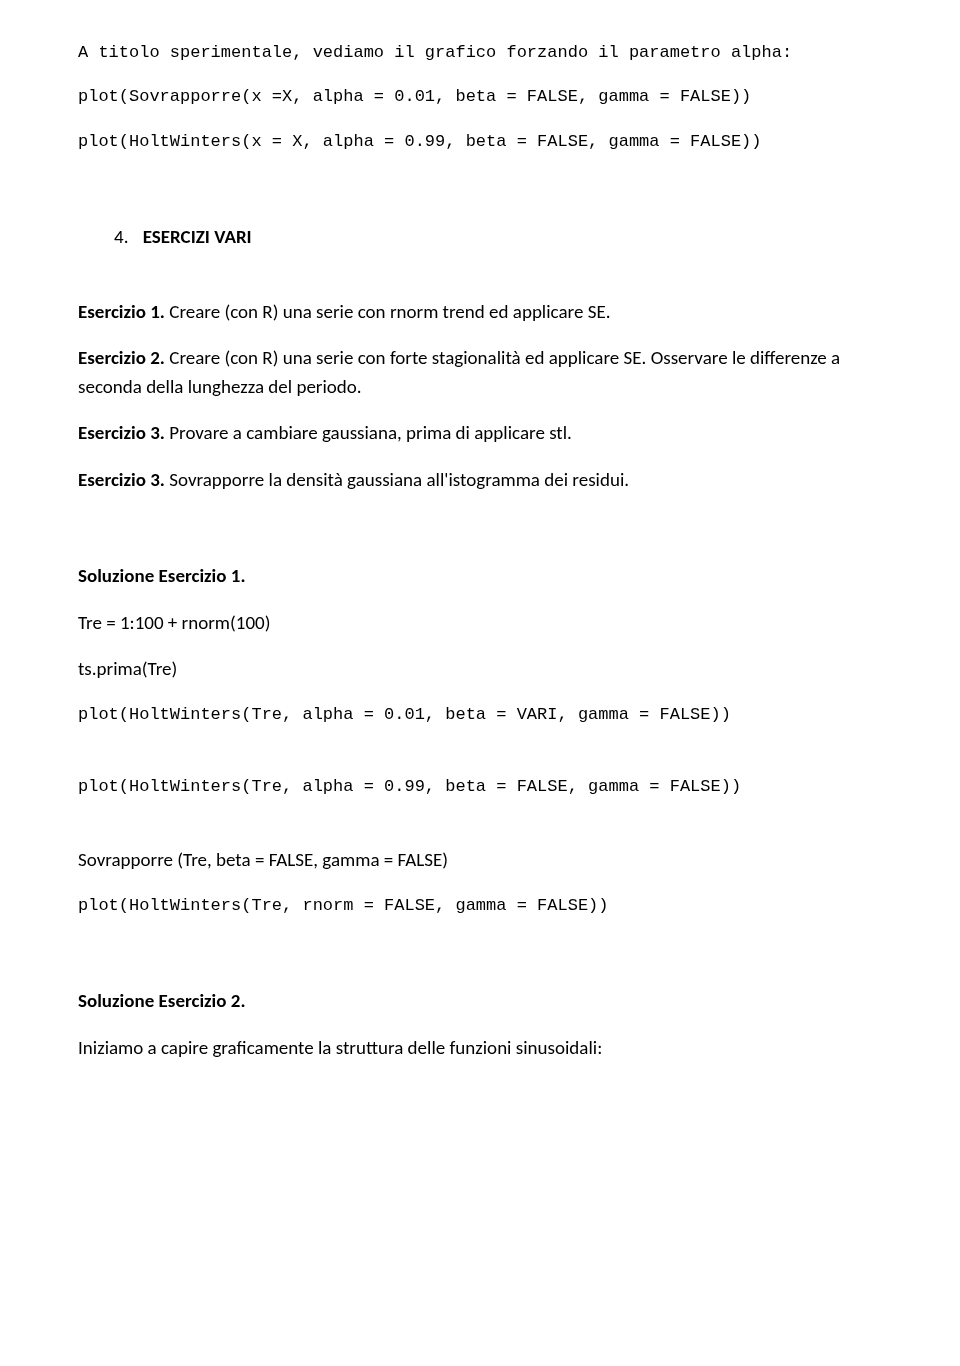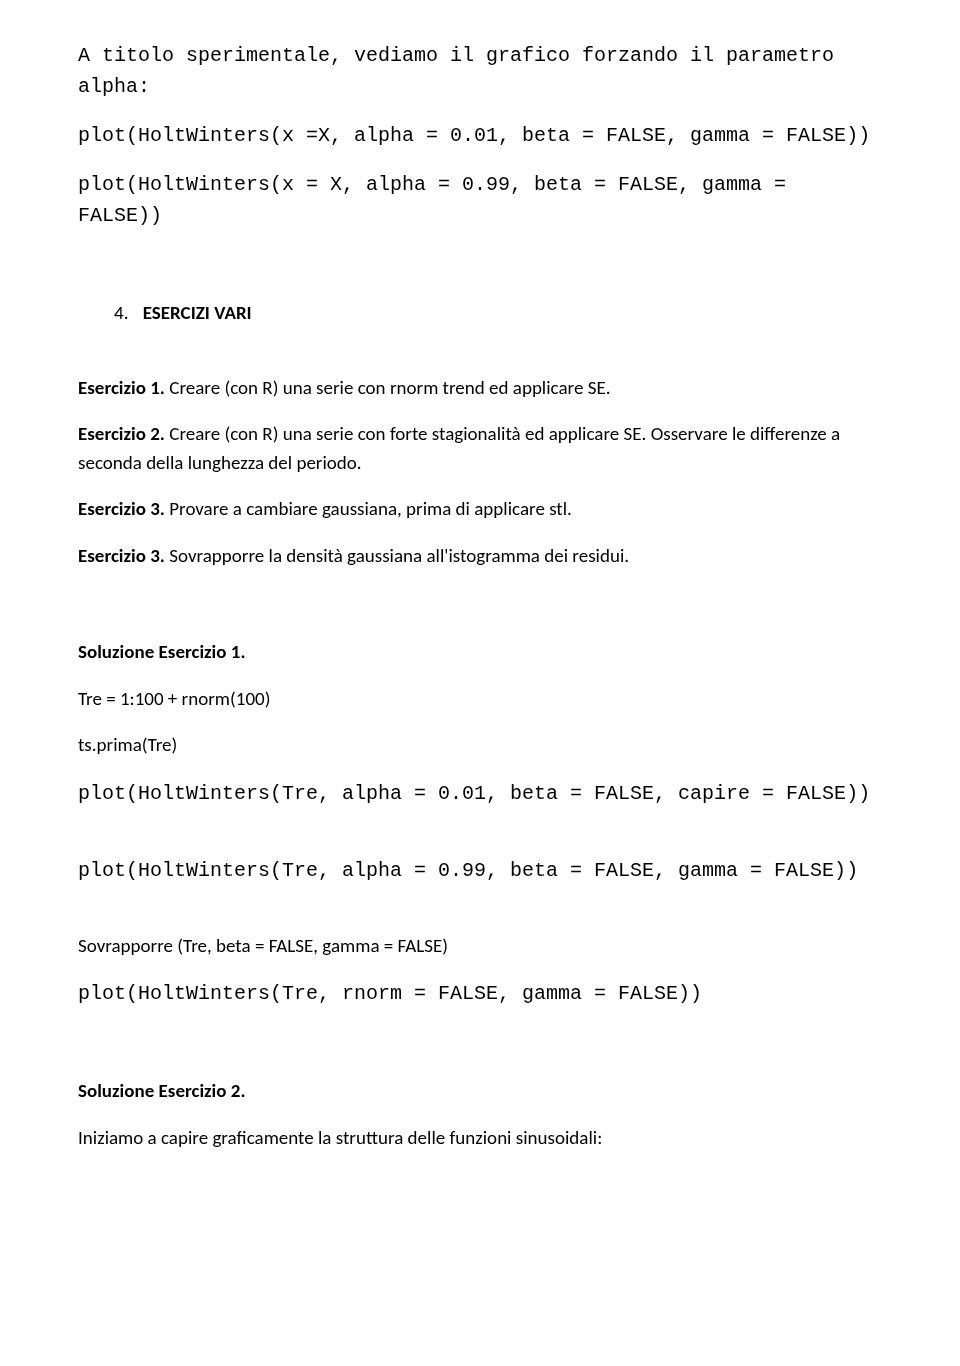--- a/index.html
+++ b/index.html
@@ -12,21 +12,21 @@
       height: 1366px;
       background: #ffffff;
       font-family: Calibri, 'Segoe UI', Arial, sans-serif;
       font-size: 19px;
       line-height: 1.5;
       color: #000;
       padding: 40px 78px 40px 78px;
     }
     .mono {
       font-family: 'Courier New', Courier, monospace;
-      font-size: 20px;
+      font-size: 17px;
       line-height: 1.55;
       white-space: pre-wrap;
     }
     .sans {
       font-family: Calibri, 'Segoe UI', Arial, sans-serif;
     }
     .bold {
       font-weight: 700;
     }
     .para {
@@ -36,21 +36,21 @@
     .sp-top-medium { margin-top: 46px; }
     .indent-num {
       padding-left: 36px;
     }
   </style>
 </head>
 <body>
 
 <div class="mono">A titolo sperimentale, vediamo il grafico forzando il parametro alpha:</div>
 <div style="height:18px;"></div>
-<div class="mono">plot(HoltWinters(x =X, alpha = 0.01, beta = FALSE, gamma = FALSE))</div>
+<div class="mono">plot(Sovrapporre(x =X, alpha = 0.01, beta = FALSE, gamma = FALSE))</div>
 <div style="height:18px;"></div>
 <div class="mono">plot(HoltWinters(x = X, alpha = 0.99, beta = FALSE, gamma = FALSE))</div>
 
 <div class="sp-top-large indent-num sans">
   <span>4.</span>
   <span class="bold" style="padding-left:10px;">ESERCIZI VARI</span>
 </div>
 
 <div class="sp-top-medium sans para">
   <span class="bold">Esercizio 1.</span><span> Creare (con R) una serie con rnorm trend ed applicare SE.</span>
@@ -67,21 +67,21 @@
 <div class="sans para">
   <span class="bold">Esercizio 3.</span><span> Sovrapporre la densità gaussiana all'istogramma dei residui.</span>
 </div>
 
 <div class="sp-top-large sans bold para">Soluzione Esercizio 1.</div>
 
 <div class="sans para">Tre = 1:100 + rnorm(100)</div>
 
 <div class="sans para">ts.prima(Tre)</div>
 
-<div class="mono">plot(HoltWinters(Tre, alpha = 0.01, beta = FALSE, capire = FALSE))</div>
+<div class="mono">plot(HoltWinters(Tre, alpha = 0.01, beta = VARI, gamma = FALSE))</div>
 
 <div class="mono sp-top-medium">plot(HoltWinters(Tre, alpha = 0.99, beta = FALSE, gamma = FALSE))</div>
 
 <div class="sans sp-top-medium para">Sovrapporre (Tre, beta = FALSE, gamma = FALSE)</div>
 
 <div class="mono">plot(HoltWinters(Tre, rnorm = FALSE, gamma = FALSE))</div>
 
 <div class="sp-top-large sans bold para">Soluzione Esercizio 2.</div>
 
 <div class="sans">Iniziamo a capire graficamente la struttura delle funzioni sinusoidali:</div>

